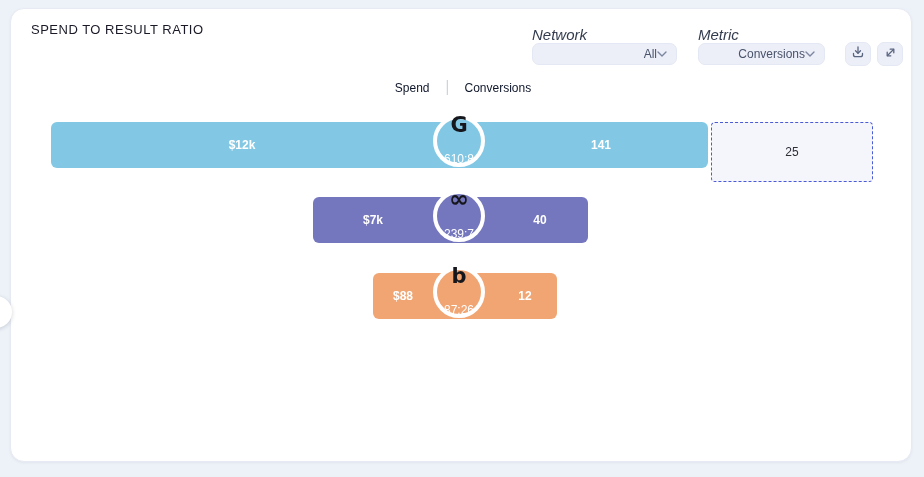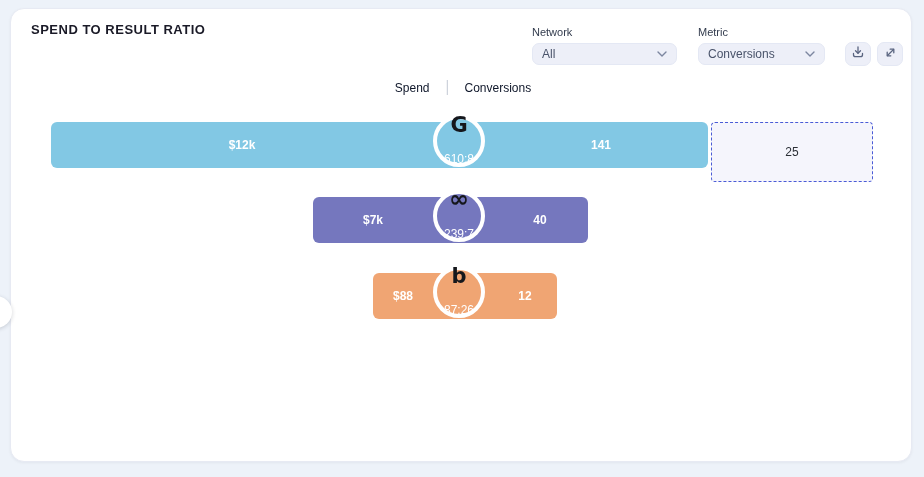--- a/index.html
+++ b/index.html
@@ -23,35 +23,35 @@
     position: absolute;
     left: -20px; top: 296px;
     width: 32px; height: 32px;
     border-radius: 50%;
     background: #ffffff;
     box-shadow: 0 1px 4px rgba(16,24,40,.18);
     z-index: 5;
   }
   .title {
     position: absolute; left: 20px; top: 13px;
-    font-size: 13px; font-weight: 700;
+    font-size: 13px; font-weight: 400;
     letter-spacing: .5px;
     color: #1a1a27;
   }
   .ctl-label {
     position: absolute; top: 17px;
-    font-size: 11px; color: #333c4e;
+    font-size: 15px; color: #333c4e; font-style: italic;
   }
   .select {
     position: absolute; top: 34px; height: 22px;
     background: #edeff8;
     border: 1px solid #e4e8f4;
     border-radius: 7px;
     display: flex; align-items: center;
-    justify-content: space-between;
+    justify-content: flex-end;
     padding: 0 9px;
     font-size: 12px; color: #49536a;
     cursor: pointer;
   }
   .net-label { left: 521px; }
   .net-select { left: 521px; width: 145px; }
   .met-label { left: 687px; }
   .met-select { left: 687px; width: 127px; }
   .chev { display: flex; align-items: center; }
   .icon-btn {

